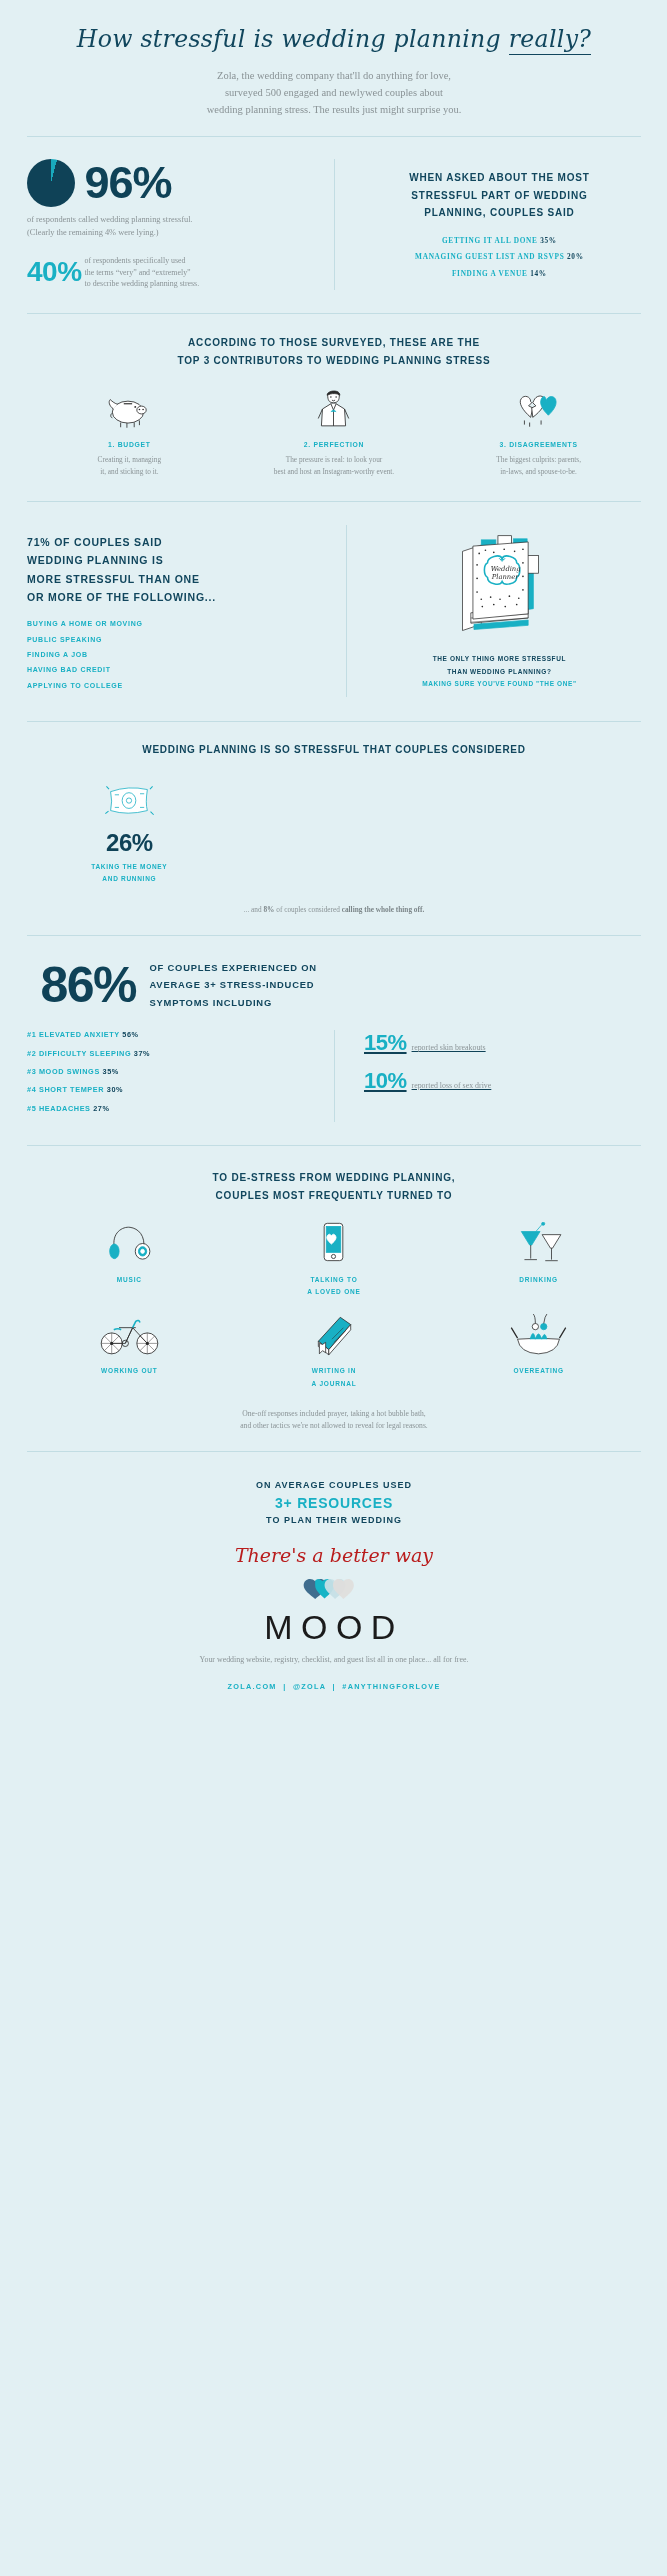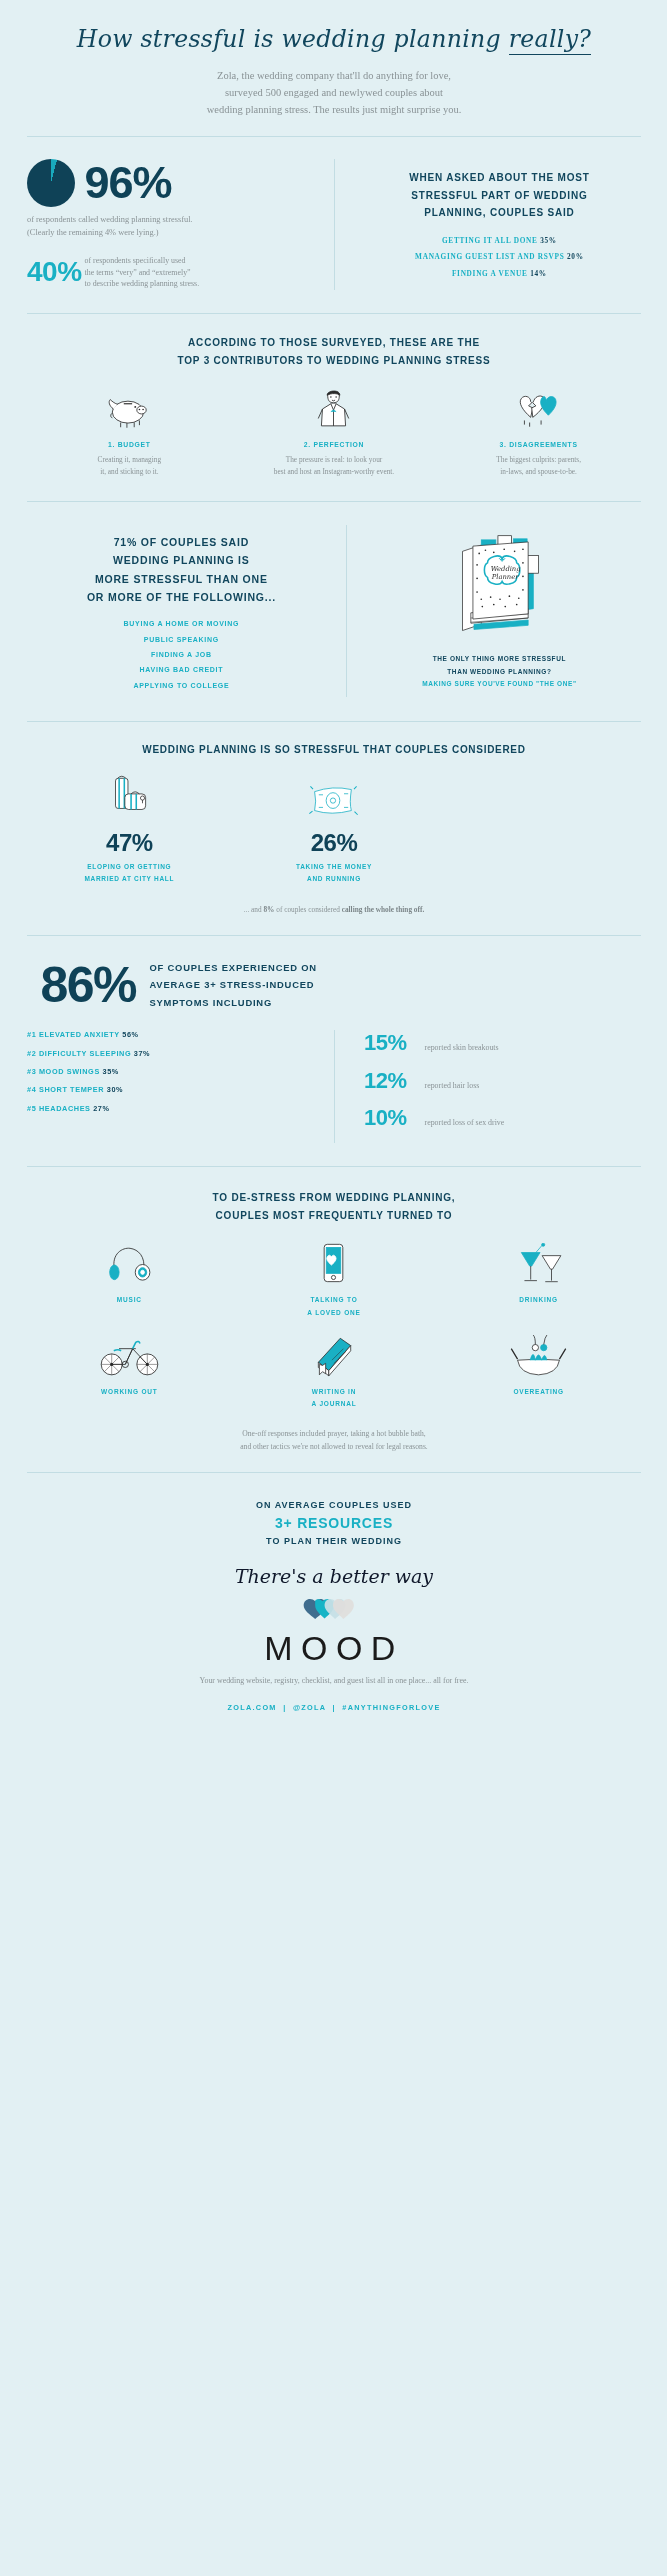--- a/index.html
+++ b/index.html
@@ -107,21 +107,21 @@
     margin-top: 11.5px; font-size: 6.8px; color: #19b0c4; letter-spacing: 0.7px;
   }
   .card-desc {
     margin-top: 6.3px;
     font-family: "Liberation Serif", serif;
     font-size: 7.3px; line-height: 1.6; color: #8a9396;
   }
 
   
   .sec3 { display: flex; padding: 23px 27px 24px; }
-  .sec3-left { width: 52%; text-align: center; padding: 8.4px 10.5px 0 0; }
+  .sec3-left { width: 52%; padding: 8.4px 10.5px 0 0; }
   .sec3-right {
     width: 48%; border-left: 0.5px solid #c2dde3;
     padding: 5.2px 5.2px 0 15.7px; text-align: center;
   }
   .sec3-title { font-size: 10.5px; line-height: 1.75; color: #11465d; }
   .sec3-list { margin-top: 13.6px; }
   .sec3-list li {
     list-style: none; font-size: 7px; color: #19b0c4;
     letter-spacing: 0.7px; margin-bottom: 8.4px;
   }
@@ -162,21 +162,21 @@
   .sec5-head-txt { font-size: 9.4px; line-height: 1.85; color: #11465d; }
   .sec5-body { display: flex; margin-top: 19px; }
   .sym-col { width: 50%; text-align: left; padding-right: 25px; }
   .sym-row { font-size: 7.3px; margin-bottom: 9.4px; letter-spacing: 0.6px; }
   .sym-row .lbl { color: #19b0c4; }
   .sym-row .val { color: #11465d; }
   .misc-col {
     width: 50%; border-left: 0.5px solid #c2dde3;
     padding-left: 29px;
   }
-  .misc-row { display: flex; align-items: baseline; gap: 18px; margin-bottom: 11.5px; }
+  .misc-row { display: flex; align-items: baseline; gap: 5px; margin-bottom: 11.5px; text-decoration: underline; }
   .misc-pct {
     font-size: 22px; font-weight: bold; color: #19b0c4; letter-spacing: -0.5px;
     font-family: "Liberation Sans Narrow", "Liberation Sans", sans-serif;
   }
   .misc-txt { font-family: "Liberation Serif", serif; font-size: 7.9px; color: #8a9396; }
 
   
   .sec6 { padding: 23px 27px 19px; }
   .sec6-title { font-size: 10px; line-height: 1.8; color: #11465d; }
   .grid6 { display: flex; flex-wrap: wrap; margin-top: 15.7px; }
@@ -196,21 +196,21 @@
   .footer { padding: 28px 27px 15.7px; text-align: center; }
   .f-l1 { font-size: 9px; letter-spacing: 1px; color: #11465d; }
   .f-l2 {
     font-size: 14px; letter-spacing: 0.8px; color: #19b0c4; margin: 5.2px 0 4.2px;
     font-family: "Liberation Sans Narrow", "Liberation Sans", sans-serif;
     font-weight: bold;
     text-align: center;
   }
   .f-l3 { font-size: 9px; letter-spacing: 1px; color: #11465d; }
   .better {
-    margin-top: 19px; font-size: 19px; color: #0f172a; font-style: italic;
+    margin-top: 19px; font-size: 19px; color: #b91c1c; font-style: italic;
   }
   .hearts { margin-top: 10.5px; height: 23px; display: flex; justify-content: center; }
   .zola {
     margin-top: 8.4px; font-size: 34px; letter-spacing: 8.4px;
     color: #1b1b1b; font-weight: normal;
     font-family: "Liberation Sans", sans-serif;
   }
   .tagline {
     margin-top: 8.4px;
     font-family: "Liberation Serif", serif;
@@ -421,39 +421,20 @@
       </div>
     </div>
   </div>
 
   <div class="rule"></div>
 
   <div class="sec4">
     <div class="sec4-title cond center">WEDDING PLANNING IS SO STRESSFUL THAT COUPLES CONSIDERED</div>
     <div class="trio">
 
-      <div class="trio-col">
-        <div class="trio-art">
-          <svg width="54" height="47" viewBox="0 0 104 90" fill="none" stroke="#2b2b2b" stroke-width="1.5">
-            <path d="M30 10 q8 -8 16 0"></path>
-            <rect x="26" y="10" width="24" height="58" rx="5" fill="#fff"></rect>
-            <path d="M33 10 L33 68 M43 10 L43 68" stroke="#19b0c4" stroke-width="3"></path>
-            <rect x="44" y="40" width="40" height="30" rx="7" fill="#fff"></rect>
-            <path d="M56 40 L56 70 M66 40 L66 70" stroke="#19b0c4" stroke-width="3"></path>
-            <path d="M56 40 q8 -8 16 0"></path>
-            <circle cx="78" cy="48" r="4" fill="#fff"></circle>
-            <path d="M78 52 L78 58"></path>
-          </svg>
-        </div>
-        <div class="trio-pct">47%</div>
-        <div class="trio-lbl cond">
-          <div>ELOPING OR GETTING</div>
-          <div>MARRIED AT CITY HALL</div>
-        </div>
-      </div>
 
       <div class="trio-col">
         <div class="trio-art">
           <svg width="57" height="42" viewBox="0 0 108 80" fill="none" stroke="#19b0c4" stroke-width="1.5">
             <path d="M18 26 Q52 14 88 22 Q84 48 88 62 Q50 72 18 62 Q22 44 18 26Z" fill="#fff"></path>
             <ellipse cx="53" cy="43" rx="13" ry="15"></ellipse>
             <circle cx="53" cy="43" r="5"></circle>
             <path d="M26 32 l8 0 M26 56 l8 0 M74 30 l8 0 M74 56 l8 0"></path>
             <path d="M10 16 l5 5 M98 16 l-5 5 M8 68 l6 -5 M100 70 l-6 -6" stroke-width="2"></path>
           </svg>
@@ -505,24 +486,20 @@
         <div class="sym-row cond">
           <span class="lbl">#5 HEADACHES</span>
           <span class="val">27%</span>
         </div>
       </div>
 
       <div class="misc-col">
         <div class="misc-row">
           <span class="misc-pct">15%</span>
           <span class="misc-txt">reported skin breakouts</span>
-        </div>
-        <div class="misc-row">
-          <span class="misc-pct">12%</span>
-          <span class="misc-txt">reported hair loss</span>
         </div>
         <div class="misc-row">
           <span class="misc-pct">10%</span>
           <span class="misc-txt">reported loss of sex drive</span>
         </div>
       </div>
     </div>
   </div>
 
   <div class="rule"></div>

